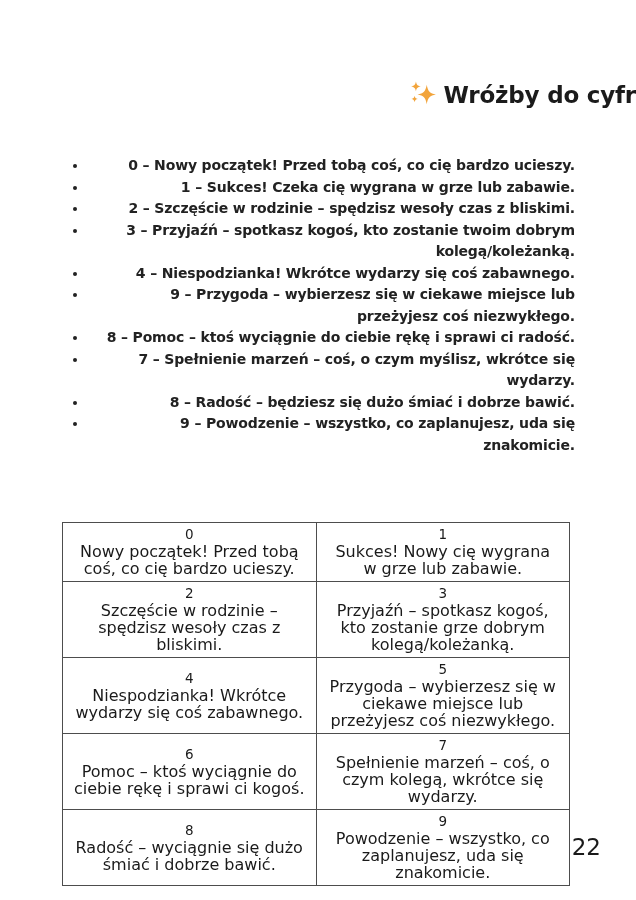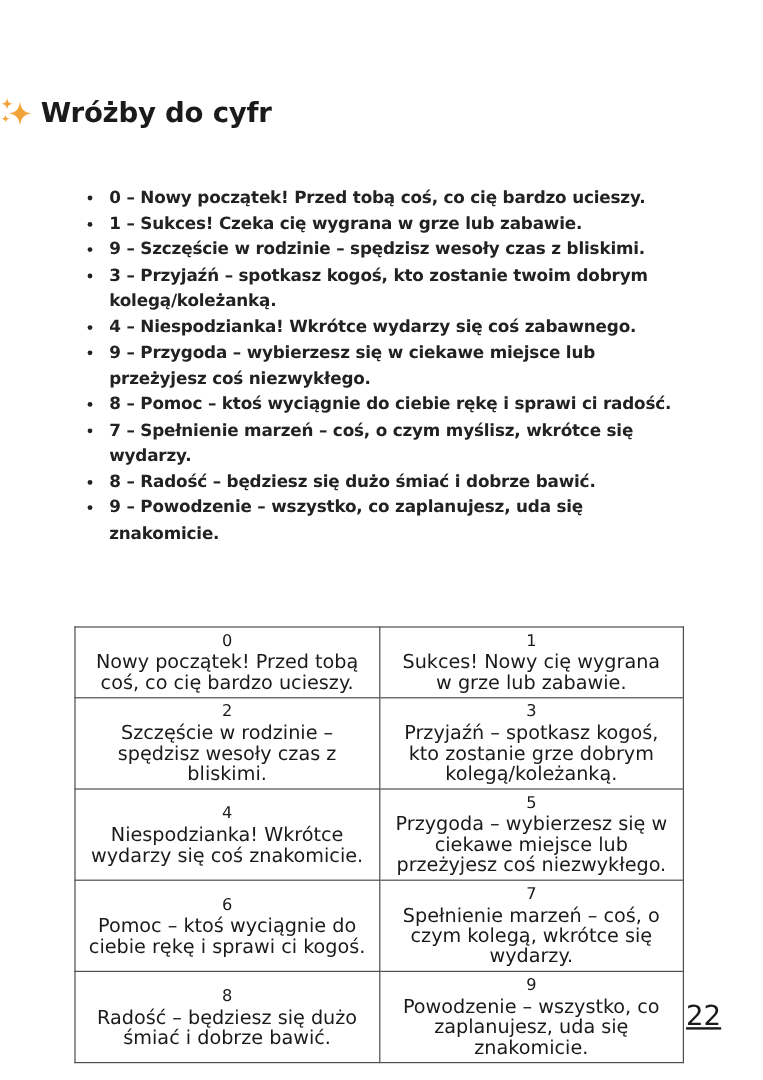--- a/index.html
+++ b/index.html
@@ -10,21 +10,21 @@
     width: 636px;
     height: 900px;
     overflow: hidden;
     font-family: "DejaVu Sans", sans-serif;
     color: #1e1e1e;
   }
   .page { position: relative; width: 636px; height: 900px; }
 
   .title-wrap {
     padding-top: 82px;
-    text-align: left;
+    text-align: right;
   }
   .title-inner { display: inline-flex; align-items: center; gap: 7px; }
   .sparkles { width: 27px; height: 27px; display: inline-block; margin-top: -3px; }
   .page-title {
     font-size: 23px;
     font-weight: 700;
     letter-spacing: -0.2px;
     color: #1b1b1b;
   }
 
@@ -34,20 +34,21 @@
     width: 505px;
     list-style: disc outside;
   }
   ul.fortune-list li {
     font-size: 14px;
     font-weight: 700;
     line-height: 21.5px;
     letter-spacing: -0.15px;
     color: #222222;
     padding-left: 3px;
+    text-align: right;
   }
 
   table.fortune-table {
     margin: 66px 0 0 62px;
     width: 508px;
     border-collapse: collapse;
     table-layout: fixed;
   }
   table.fortune-table td {
     border: 1px solid #4d4d4d;
@@ -66,21 +67,20 @@
     line-height: 17px;
     color: #1a1a1a;
   }
 
   .page-number {
     position: absolute;
     top: 834px;
     right: 35px;
     font-size: 23px;
     color: #1a1a1a;
-    text-decoration: underline;
   }
 </style>
 </head>
 <body>
 
 <div class="page">
 
   <div class="title-wrap">
     <span class="title-inner">
       <svg class="sparkles" viewBox="0 0 100 100" aria-hidden="true">
@@ -88,21 +88,21 @@
         <path fill="#F2A43B" d="M22 6 C24 18 28 22 40 24 C28 26 24 30 22 42 C20 30 16 26 4 24 C16 22 20 18 22 6 Z"></path>
         <path fill="#F2A43B" d="M17 58 C18.5 66 21 68.5 29 70 C21 71.5 18.5 74 17 82 C15.5 74 13 71.5 5 70 C13 68.5 15.5 66 17 58 Z"></path>
       </svg>
       <span class="page-title">Wróżby do cyfr</span>
     </span>
   </div>
 
   <ul class="fortune-list">
       <li>0 – Nowy początek! Przed tobą coś, co cię bardzo ucieszy.</li>
       <li>1 – Sukces! Czeka cię wygrana w grze lub zabawie.</li>
-      <li>9 – Szczęście w rodzinie – spędzisz wesoły czas z bliskimi.</li>
+      <li>2 – Szczęście w rodzinie – spędzisz wesoły czas z bliskimi.</li>
       <li>3 – Przyjaźń – spotkasz kogoś, kto zostanie twoim dobrym kolegą/koleżanką.</li>
       <li>4 – Niespodzianka! Wkrótce wydarzy się coś zabawnego.</li>
       <li>9 – Przygoda – wybierzesz się w ciekawe miejsce lub przeżyjesz coś niezwykłego.</li>
       <li>8 – Pomoc – ktoś wyciągnie do ciebie rękę i sprawi ci radość.</li>
       <li>7 – Spełnienie marzeń – coś, o czym myślisz, wkrótce się wydarzy.</li>
       <li>8 – Radość – będziesz się dużo śmiać i dobrze bawić.</li>
       <li>9 – Powodzenie – wszystko, co zaplanujesz, uda się znakomicie.</li>
     </ul>
 
   <table class="fortune-table">
@@ -123,41 +123,41 @@
             <div class="cell-text">Szczęście w rodzinie – spędzisz wesoły czas z bliskimi.</div>
           </td>
           <td>
             <div class="cell-digit">3</div>
             <div class="cell-text">Przyjaźń – spotkasz kogoś, kto zostanie grze dobrym kolegą/koleżanką.</div>
           </td>
         </tr>
         <tr>
           <td>
             <div class="cell-digit">4</div>
-            <div class="cell-text">Niespodzianka! Wkrótce wydarzy się coś znakomicie.</div>
+            <div class="cell-text">Niespodzianka! Wkrótce wydarzy się coś zabawnego.</div>
           </td>
           <td>
             <div class="cell-digit">5</div>
             <div class="cell-text">Przygoda – wybierzesz się w ciekawe miejsce lub przeżyjesz coś niezwykłego.</div>
           </td>
         </tr>
         <tr>
           <td>
             <div class="cell-digit">6</div>
             <div class="cell-text">Pomoc – ktoś wyciągnie do ciebie rękę i sprawi ci kogoś.</div>
           </td>
           <td>
             <div class="cell-digit">7</div>
             <div class="cell-text">Spełnienie marzeń – coś, o czym kolegą, wkrótce się wydarzy.</div>
           </td>
         </tr>
         <tr>
           <td>
             <div class="cell-digit">8</div>
-            <div class="cell-text">Radość – będziesz się dużo śmiać i dobrze bawić.</div>
+            <div class="cell-text">Radość – wyciągnie się dużo śmiać i dobrze bawić.</div>
           </td>
           <td>
             <div class="cell-digit">9</div>
             <div class="cell-text">Powodzenie – wszystko, co zaplanujesz, uda się znakomicie.</div>
           </td>
         </tr>
       </tbody>
   </table>
 
   <div class="page-number">22</div>

